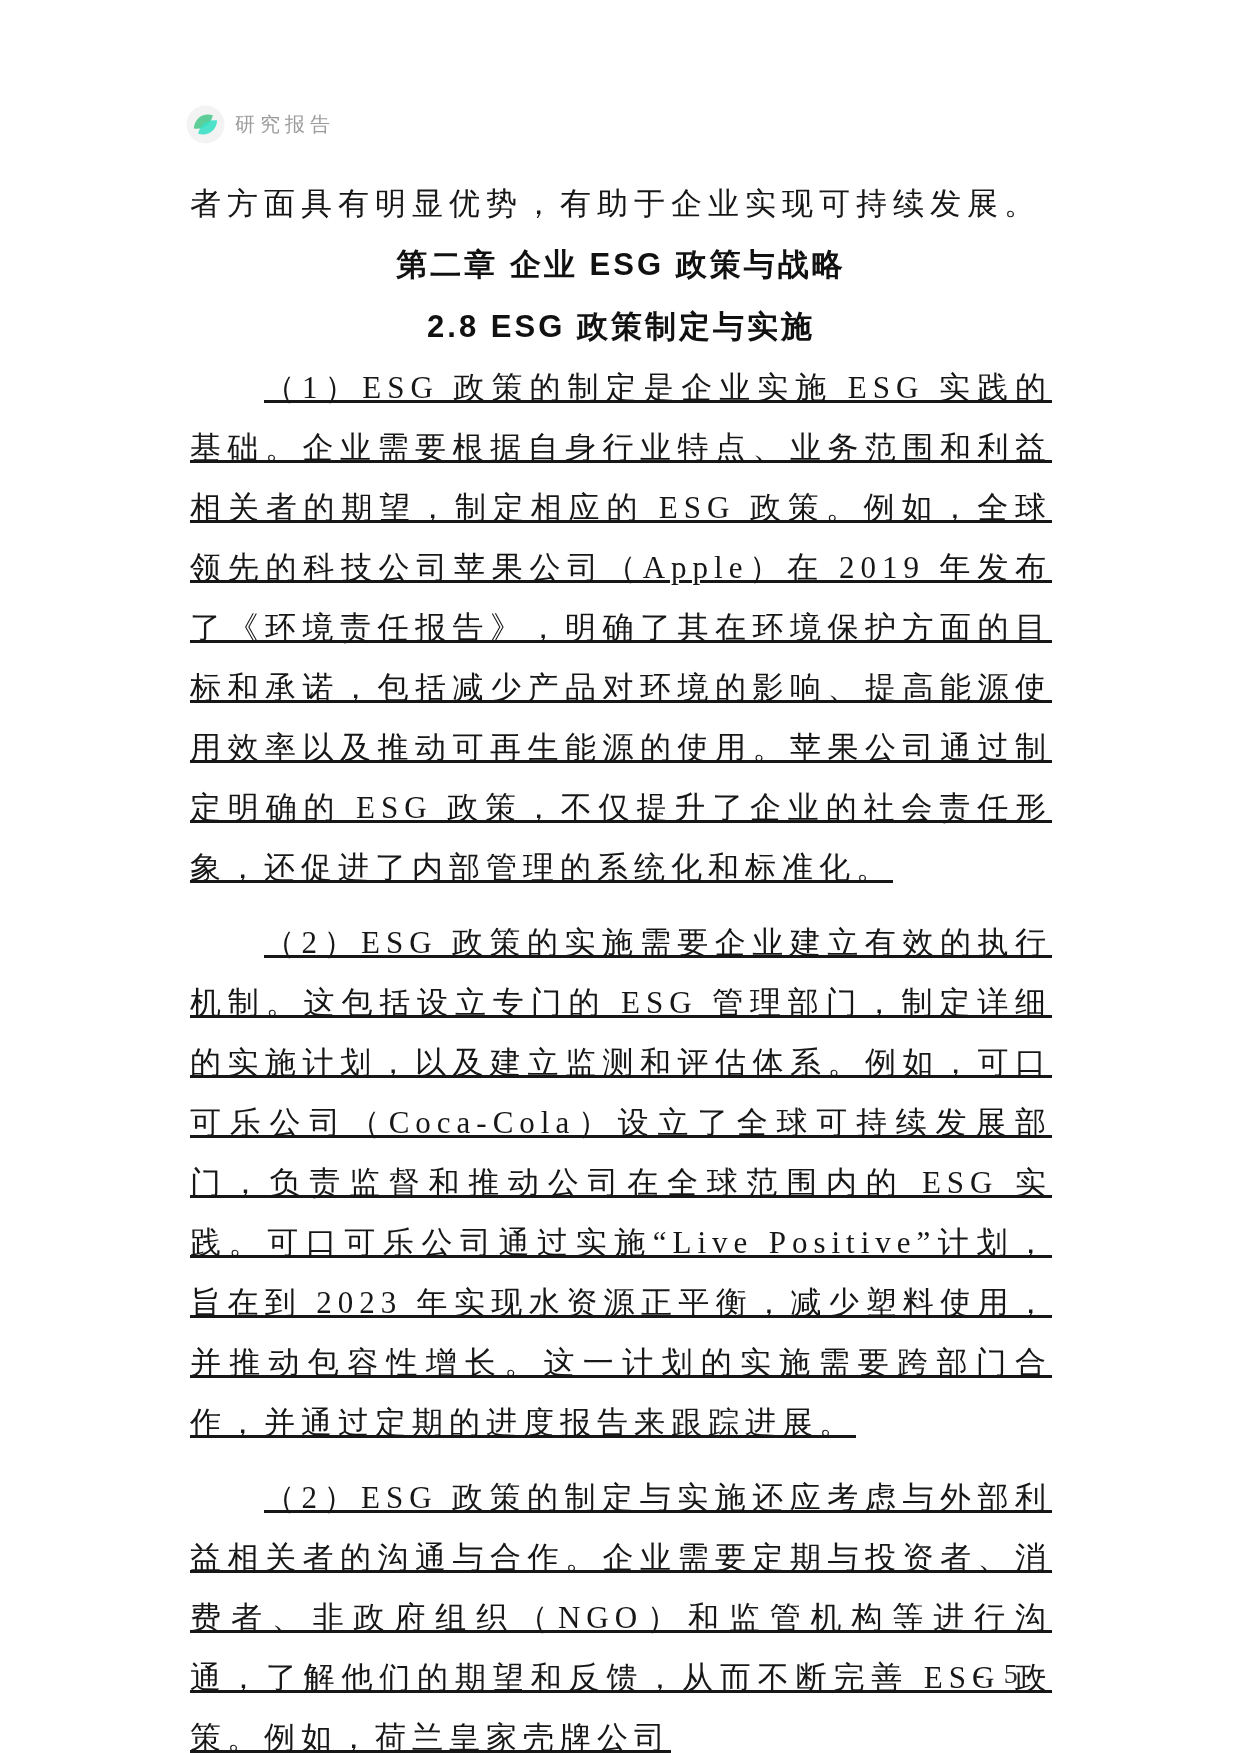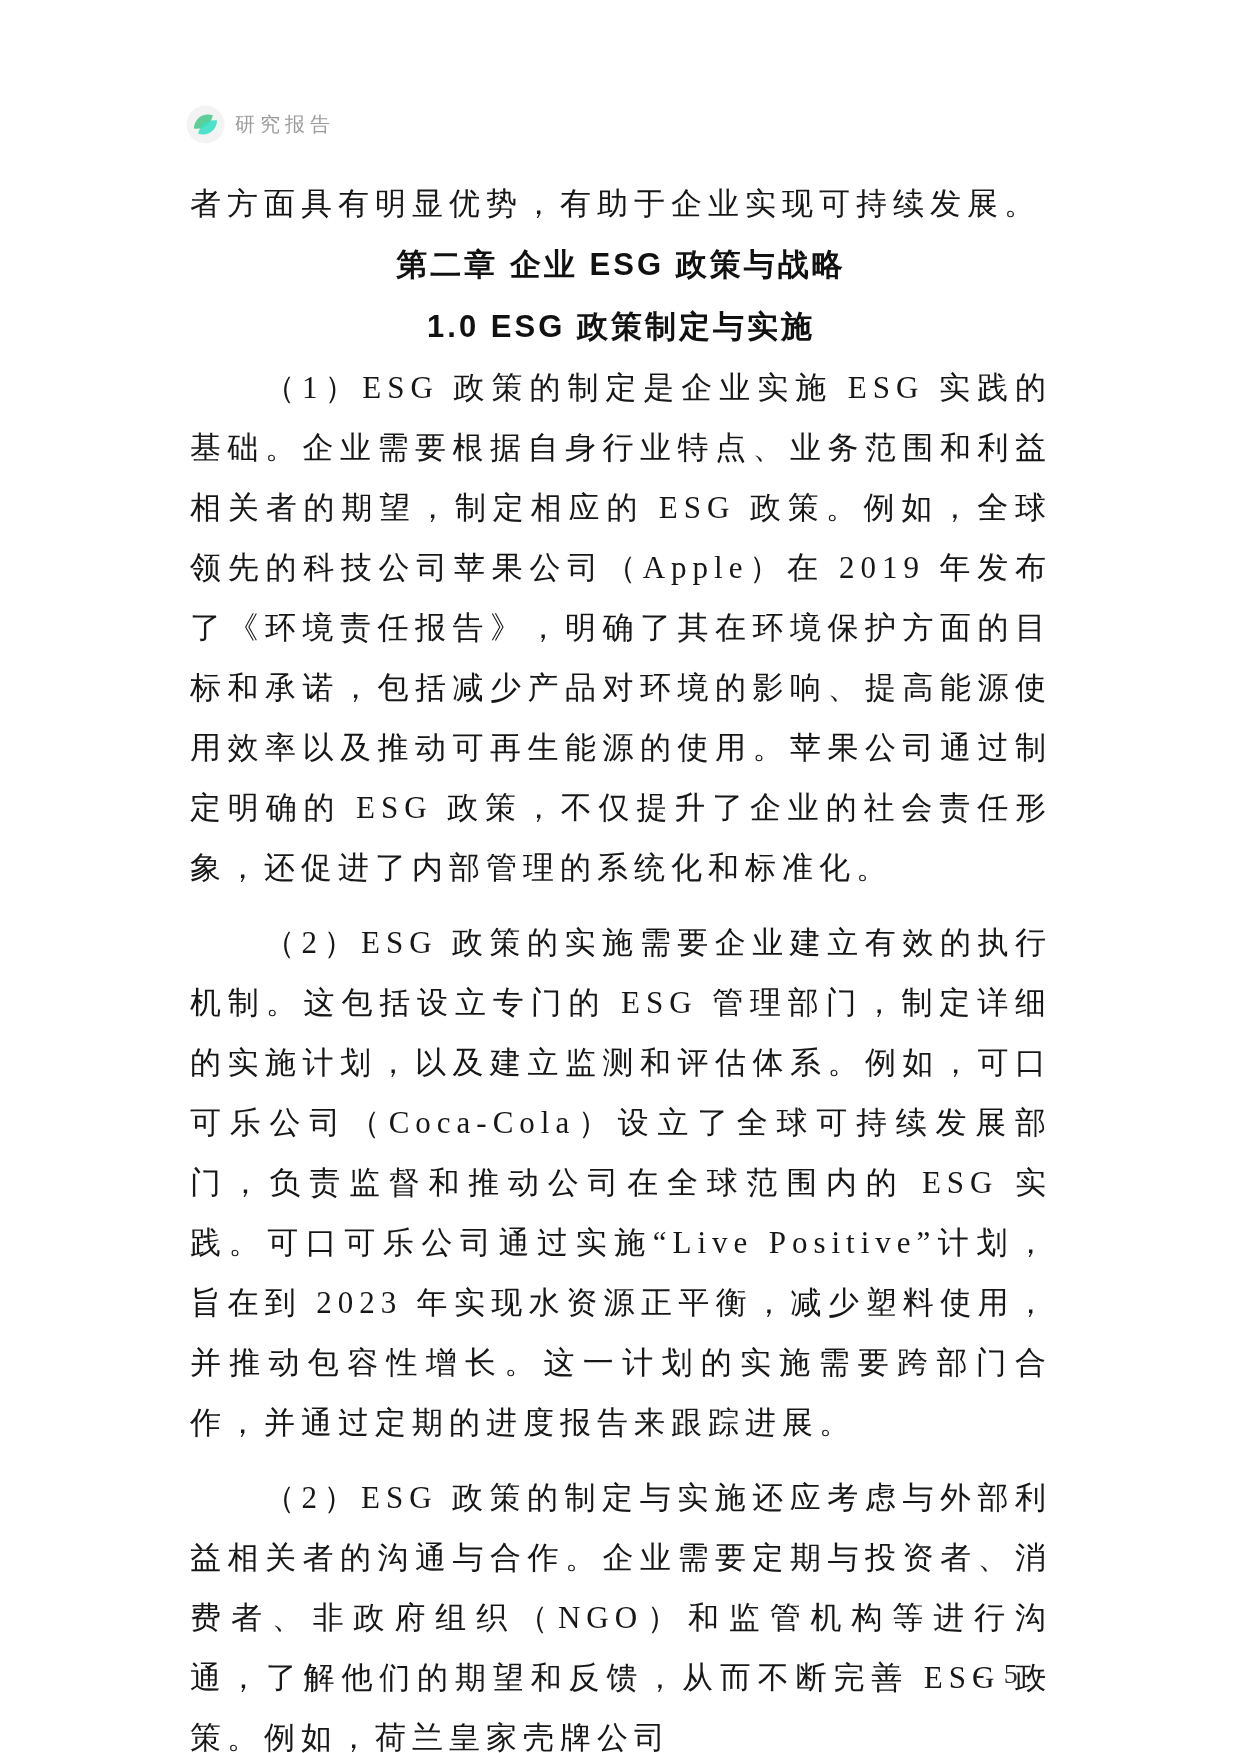--- a/index.html
+++ b/index.html
@@ -49,20 +49,21 @@
     font-weight: 700;
     line-height: 62px;
     letter-spacing: 3px;
     margin: 0 0 0 64px;
     text-align: center;
     color: #111111;
   }
   .para {
     text-indent: 74px;
     margin: 0 0 15px 0 !important;
+    text-decoration: underline;
   }
   .para:last-child { margin-bottom: 0 !important; }
   
   .footer {
     position: absolute;
     left: 190px; top: 1634px;
     width: 862px;
     text-align: right;
     font-size: 28px;
     letter-spacing: 6px;
@@ -81,21 +82,21 @@
         <path d="M8 24 C 9 13, 18 7.5, 27.5 10.5 C 25.5 20, 18 25.5, 8 24 Z" opacity="0.9" fill="#4ec98e"></path>
         <path d="M32 16 C 31 27, 22 32.5, 12.5 29.5 C 14.5 20, 22 14.5, 32 16 Z" opacity="0.88" fill="#38dfc4"></path>
       </svg>
     </span>
     <span class="brand">研究报告</span>
   </div>
 
   <div class="content">
     <p class="cont">者方面具有明显优势，有助于企业实现可持续发展。</p>
     <p class="chapter">第二章 企业 ESG 政策与战略</p>
-    <p class="section">1.0 ESG 政策制定与实施</p>
+    <p class="section">2.8 ESG 政策制定与实施</p>
     <p class="para">（1）ESG 政策的制定是企业实施 ESG 实践的基础。企业需要根据自身行业特点、业务范围和利益相关者的期望，制定相应的 ESG 政策。例如，全球领先的科技公司苹果公司（Apple）在 2019 年发布了《环境责任报告》，明确了其在环境保护方面的目标和承诺，包括减少产品对环境的影响、提高能源使用效率以及推动可再生能源的使用。苹果公司通过制定明确的 ESG 政策，不仅提升了企业的社会责任形象，还促进了内部管理的系统化和标准化。</p>
     <p class="para">（2）ESG 政策的实施需要企业建立有效的执行机制。这包括设立专门的 ESG 管理部门，制定详细的实施计划，以及建立监测和评估体系。例如，可口可乐公司（Coca-Cola）设立了全球可持续发展部门，负责监督和推动公司在全球范围内的 ESG 实践。可口可乐公司通过实施“Live Positive”计划，旨在到 2023 年实现水资源正平衡，减少塑料使用，并推动包容性增长。这一计划的实施需要跨部门合作，并通过定期的进度报告来跟踪进展。</p>
     <p class="para">（2）ESG 政策的制定与实施还应考虑与外部利益相关者的沟通与合作。企业需要定期与投资者、消费者、非政府组织（NGO）和监管机构等进行沟通，了解他们的期望和反馈，从而不断完善 ESG 政策。例如，荷兰皇家壳牌公司</p>
   </div>
 
   <div class="footer">
     <span>- 5 -</span>
   </div>
 
 </div>

